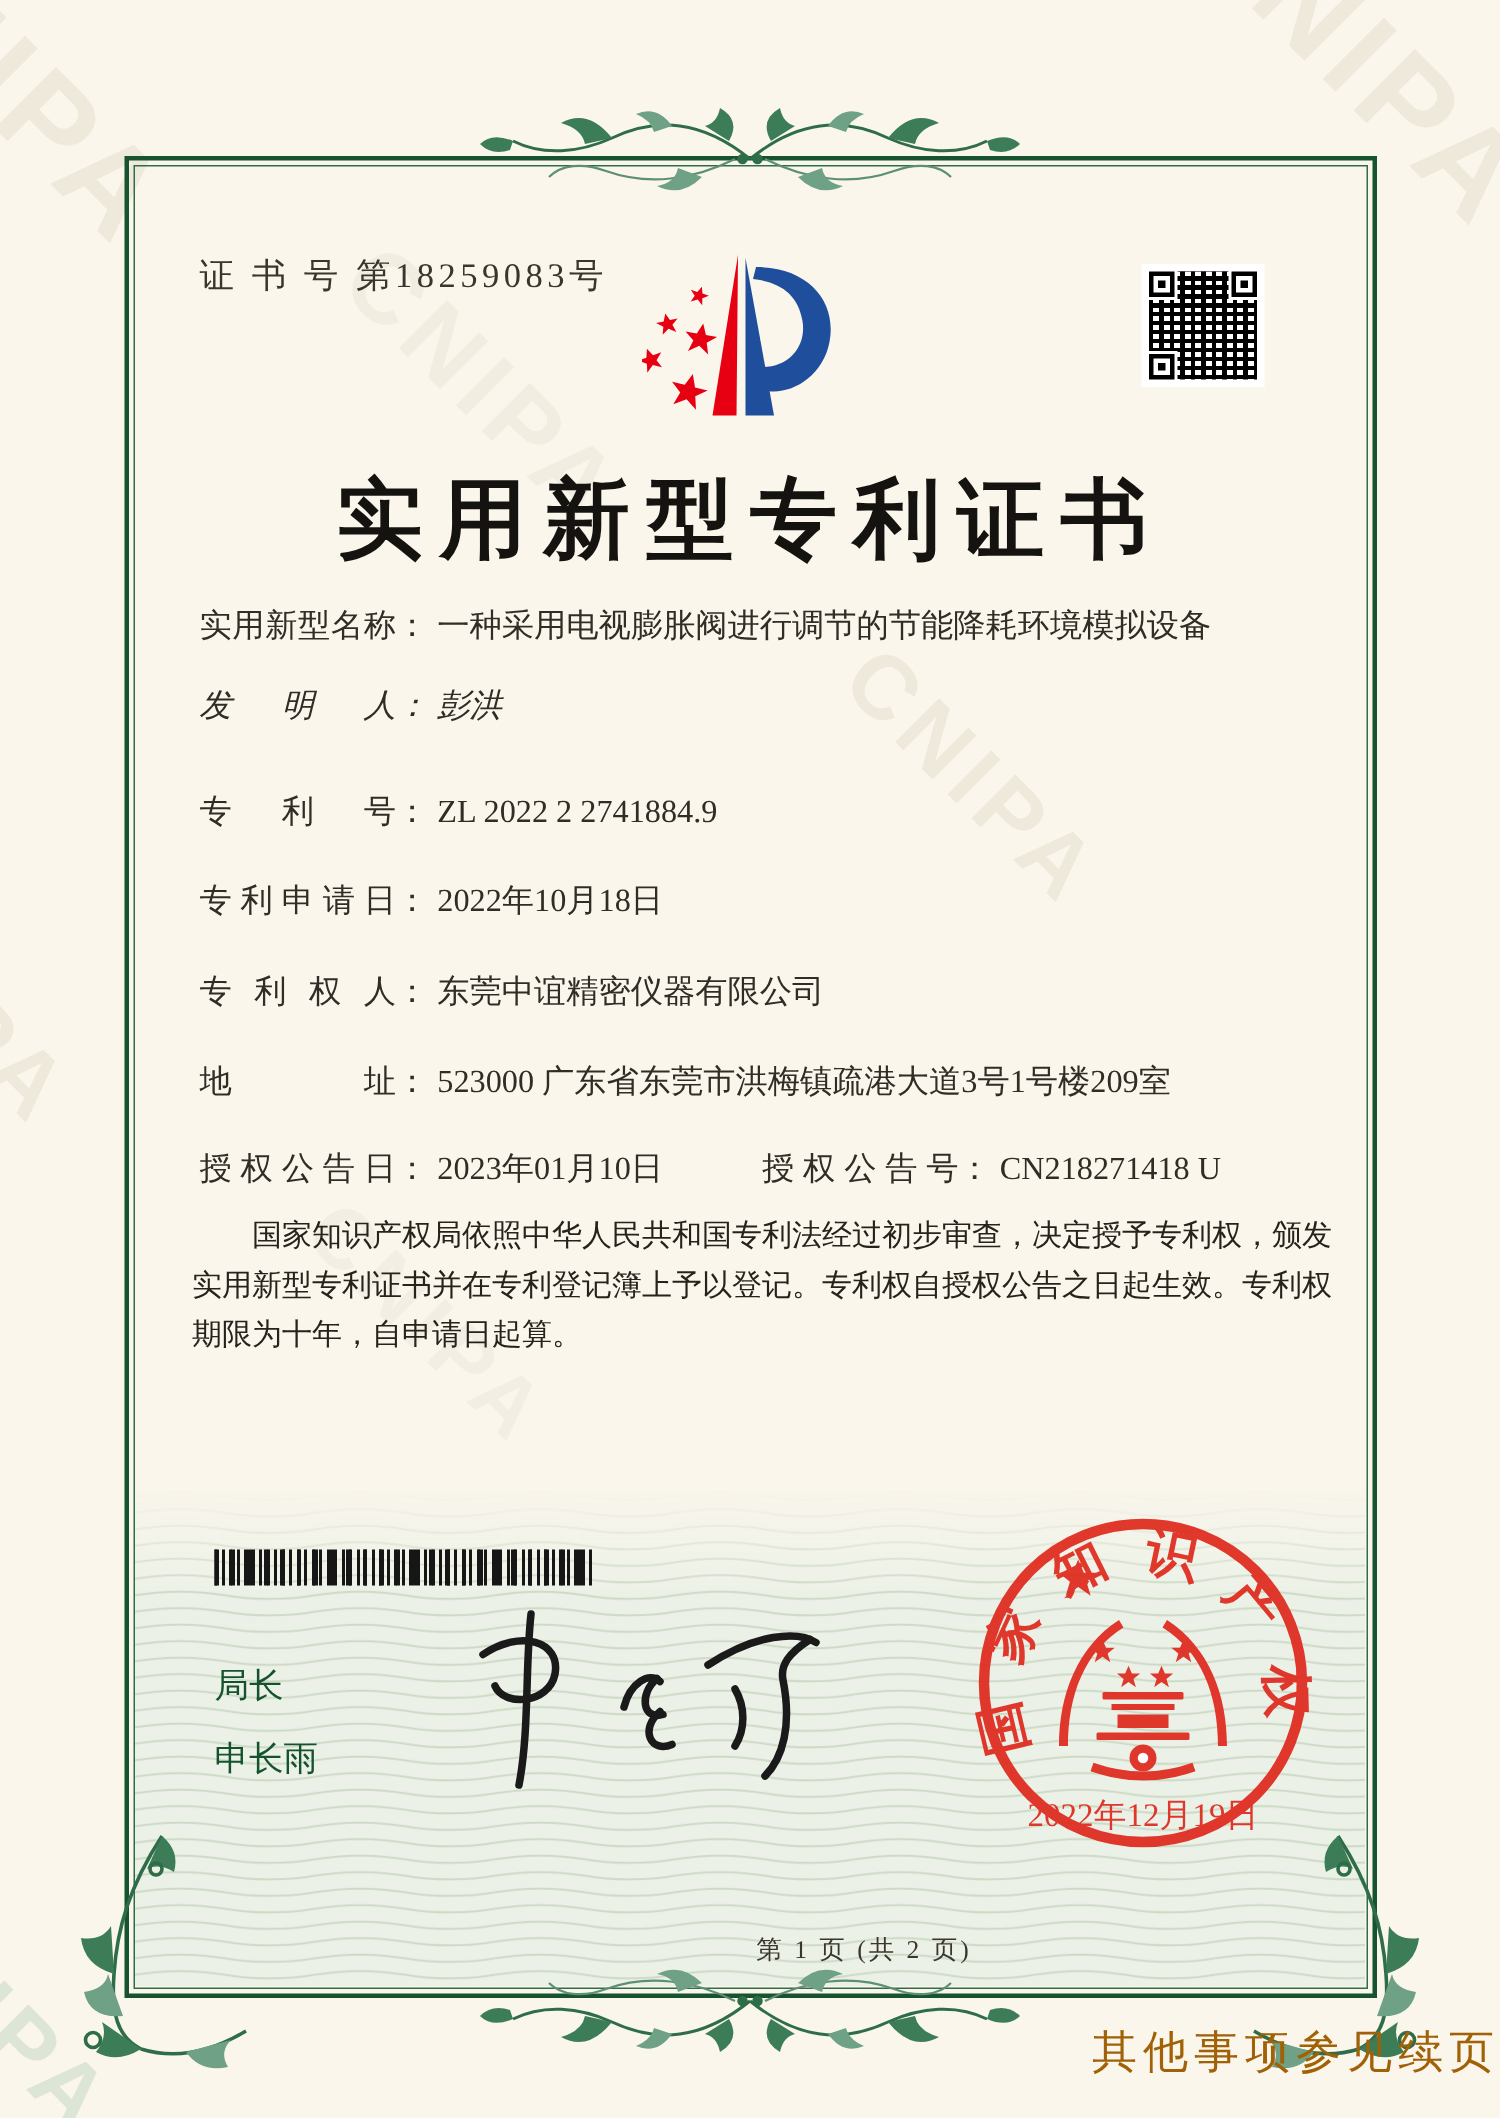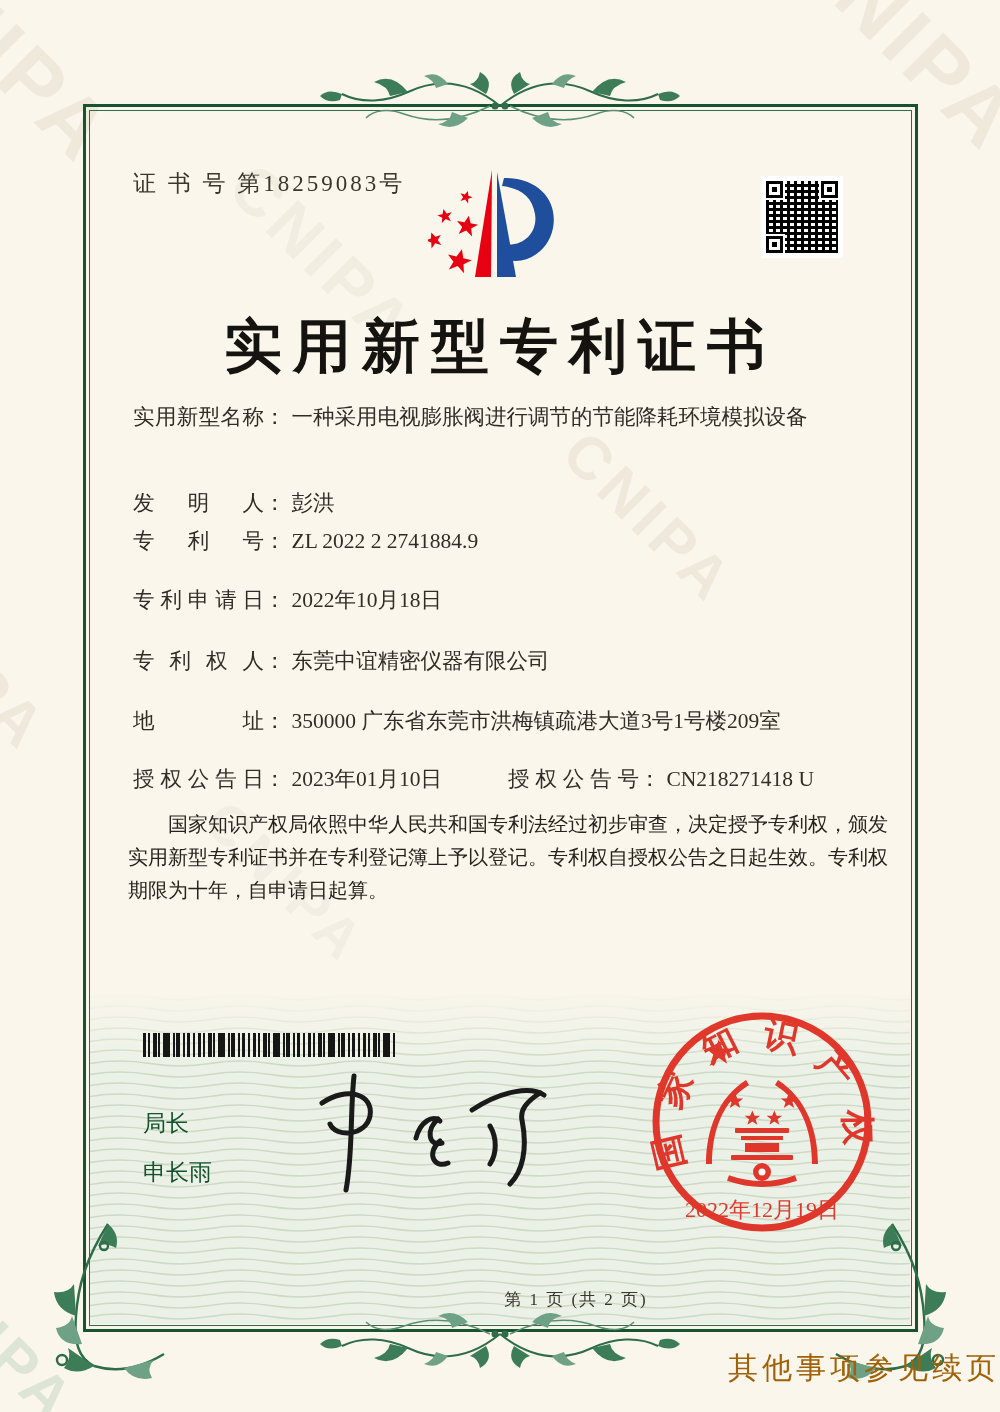--- a/index.html
+++ b/index.html
@@ -37,21 +37,21 @@
         repeating-linear-gradient(90deg,#000 0 3px,#fff 3px 7px);}
   .fp{position:absolute;width:17px;height:17px;background:#000;box-shadow:0 0 0 2px #fff;}
   .fp::before{content:'';position:absolute;inset:3px;background:#fff;}
   .fp::after{content:'';position:absolute;inset:6px;background:#000;}
   .fp.tl{left:5px;top:5px;} .fp.tr{right:5px;top:5px;} .fp.bl{left:5px;bottom:5px;}
   .title{position:absolute;left:0;width:100%;top:308px;text-align:center;
          font-size:58px;font-weight:bold;color:#15130f;letter-spacing:11px;}
   .frow{position:absolute;left:133px;font-size:21.5px;color:#302c26;white-space:nowrap;}
   .f-label{display:inline-block;width:131px;text-align:justify;text-align-last:justify;}
   .colon{margin-right:6px;}
-  .r0{top:402px;} .r1{top:488px;} .r2{top:526px;} .r3{top:585px;}
+  .r0{top:402px;} .r1{top:455px;font-style:italic;} .r2{top:526px;} .r3{top:585px;}
   .r4{top:646px;} .r5{top:706px;} .r6{top:764px;}
   .pair2{position:absolute;left:375px;top:0;}
   .paras{position:absolute;left:128px;top:808px;width:760px;font-size:20px;
          line-height:33px;color:#26221c;text-align:justify;}
   .paras p{margin:0 0 10px 0;text-indent:2em;}
   .barcode{position:absolute;left:143px;top:1033px;width:253px;height:24px;background-image:
         repeating-linear-gradient(90deg,#161616 0 2px,transparent 2px 5px),
         repeating-linear-gradient(90deg,#161616 0 3px,transparent 3px 11px);}
   .commissioner{position:absolute;left:143px;top:1108px;font-size:23px;color:#14532d;
         font-family:"Liberation Sans","DejaVu Sans",sans-serif;}
@@ -176,21 +176,21 @@
     <div class="frow r2">
       <span class="f-label">专利号</span><span class="colon">：</span><span>ZL 2022 2 2741884.9</span>
     </div>
     <div class="frow r3">
       <span class="f-label">专利申请日</span><span class="colon">：</span><span>2022年10月18日</span>
     </div>
     <div class="frow r4">
       <span class="f-label">专利权人</span><span class="colon">：</span><span>东莞中谊精密仪器有限公司</span>
     </div>
     <div class="frow r5">
-      <span class="f-label">地址</span><span class="colon">：</span><span>350000 广东省东莞市洪梅镇疏港大道3号1号楼209室</span>
+      <span class="f-label">地址</span><span class="colon">：</span><span>523000 广东省东莞市洪梅镇疏港大道3号1号楼209室</span>
     </div>
     <div class="frow r6">
       <span class="f-label">授权公告日</span><span class="colon">：</span><span>2023年01月10日</span>
       <span class="pair2">
         <span class="f-label">授权公告号</span><span class="colon">：</span><span>CN218271418 U</span>
       </span>
     </div>
 
     <div class="paras">
       <p>国家知识产权局依照中华人民共和国专利法经过初步审查，决定授予专利权，颁发实用新型专利证书并在专利登记簿上予以登记。专利权自授权公告之日起生效。专利权期限为十年，自申请日起算。</p>

